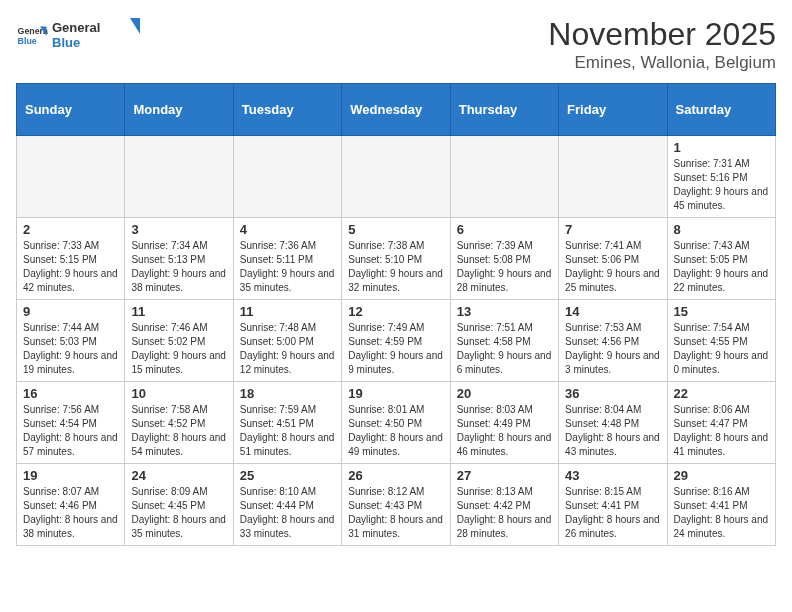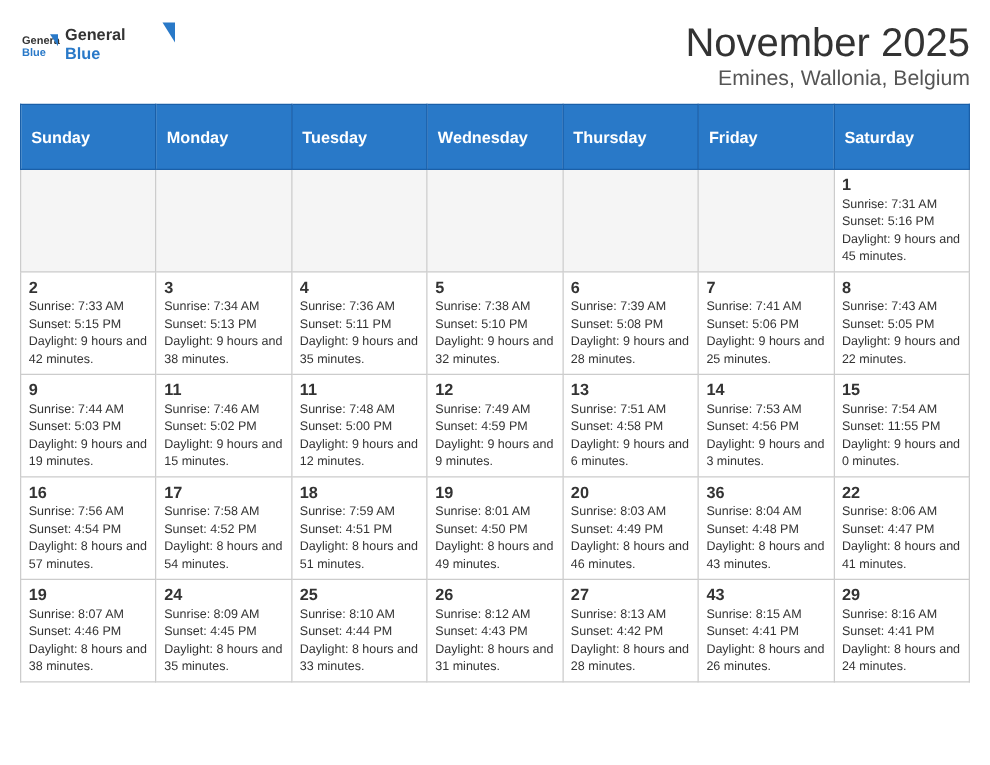--- a/index.html
+++ b/index.html
@@ -218,35 +218,35 @@
         <td>
           <span class="day-number">14</span>
           <div class="day-info">Sunrise: 7:53 AM
 Sunset: 4:56 PM
 Daylight: 9 hours
 and 3 minutes.</div>
         </td>
         <td>
           <span class="day-number">15</span>
           <div class="day-info">Sunrise: 7:54 AM
-Sunset: 11:55 PM
+Sunset: 4:55 PM
 Daylight: 9 hours
 and 0 minutes.</div>
         </td>
       </tr>
       <tr>
         <td>
           <span class="day-number">16</span>
           <div class="day-info">Sunrise: 7:56 AM
 Sunset: 4:54 PM
 Daylight: 8 hours
 and 57 minutes.</div>
         </td>
         <td>
-          <span class="day-number">17</span>
+          <span class="day-number">10</span>
           <div class="day-info">Sunrise: 7:58 AM
 Sunset: 4:52 PM
 Daylight: 8 hours
 and 54 minutes.</div>
         </td>
         <td>
           <span class="day-number">18</span>
           <div class="day-info">Sunrise: 7:59 AM
 Sunset: 4:51 PM
 Daylight: 8 hours

